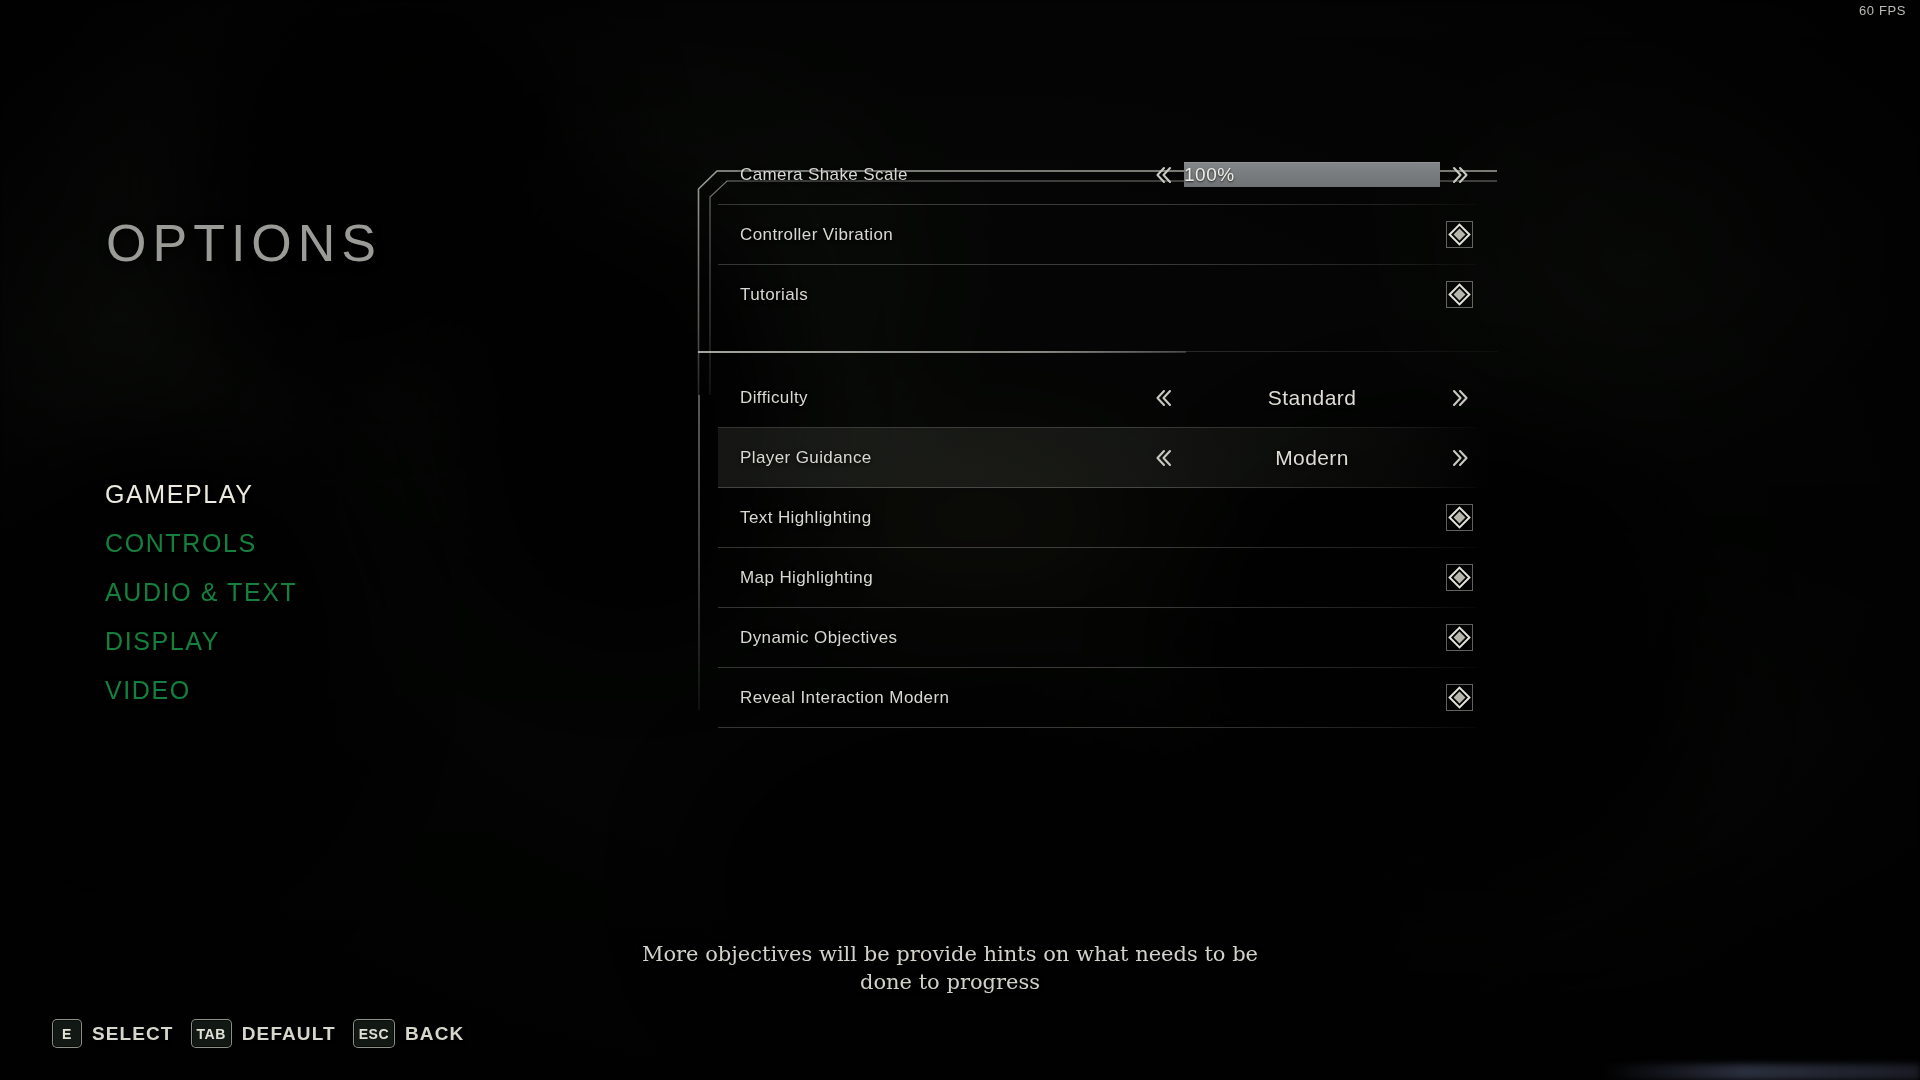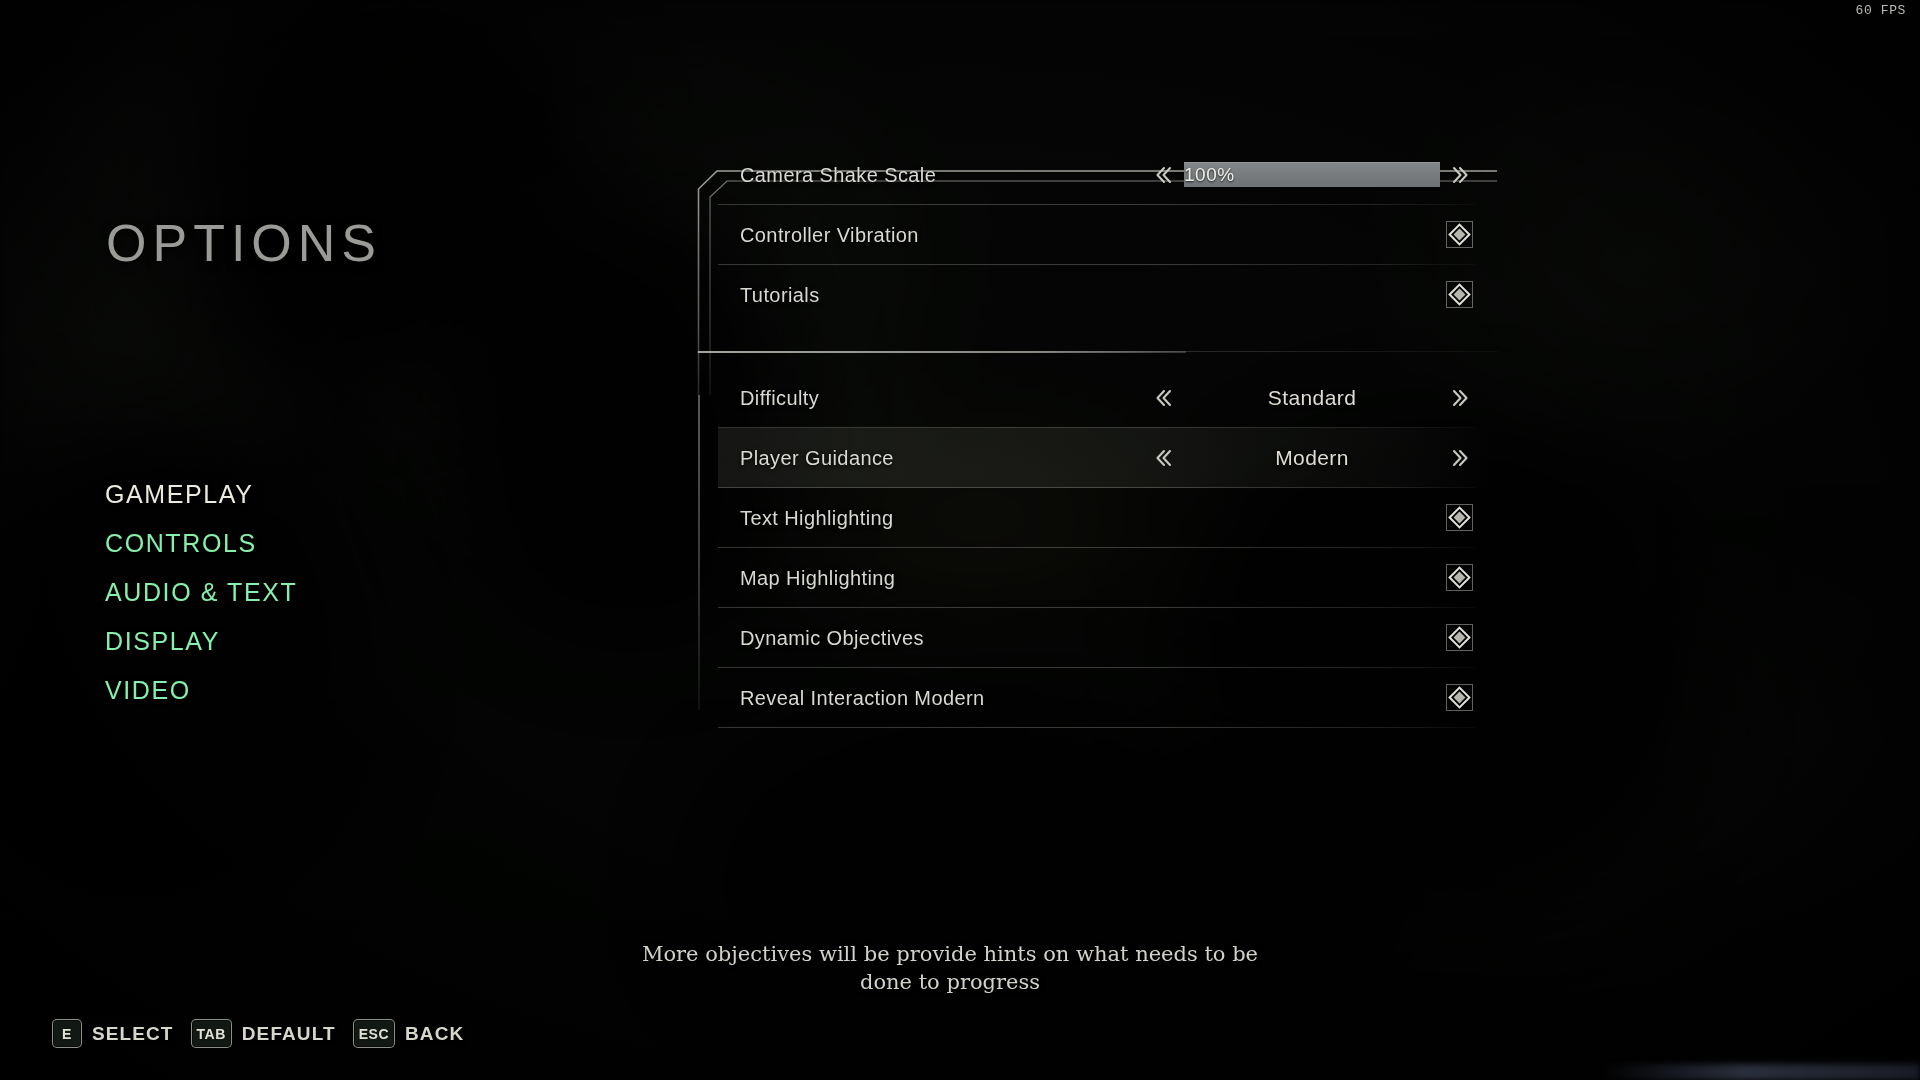--- a/index.html
+++ b/index.html
@@ -60,21 +60,21 @@
   }
 
   
   #fps-counter {
     position: absolute;
     top: 3px;
     right: 14px;
     font-size: 13px;
     letter-spacing: 0.6px;
     color: #b9bcb6;
-    font-family: Liberation Mono, monospace;
+    font-family: Liberation Sans, sans-serif;
     margin-left: 12px;
   }
 
   
   #page-title {
     position: absolute;
     left: 106px;
     top: 213px;
     font-size: 52px;
     letter-spacing: 6px;
@@ -91,21 +91,21 @@
     width: 620px;
   }
   .sidebar-item {
     position: relative;
     height: 49px;
     display: flex;
     align-items: center;
     padding-left: 105px;
     font-size: 25px;
     letter-spacing: 1.6px;
-    color: #86efac;
+    color: #15803d;
     text-shadow: 0 1px 5px rgba(0,0,0,0.95);
     margin-bottom: 0;
   }
   .sidebar-item + .sidebar-item { margin-top: 0px; }
   .sidebar-item.is-selected {
     color: #eceade;
   }
   .sidebar-item.is-selected::before {
     content: "";
     position: absolute;
@@ -172,21 +172,21 @@
   .opt-row.no-rule::after { display: none; }
   .opt-row.is-selected {
     background: linear-gradient(90deg,
       rgba(128,132,120,0.16) 0%,
       rgba(120,124,112,0.13) 55%,
       rgba(90,94,85,0.07) 88%,
       rgba(0,0,0,0) 100%);
   }
 
   .opt-label {
-    font-size: 20px;
+    font-size: 17px;
     letter-spacing: 0.4px;
     color: #d9d9d2;
     text-shadow: 0 1px 4px rgba(0,0,0,0.95);
     font-weight: 400;
     white-space: nowrap;
   }
 
   
   .opt-control {
     position: absolute;

